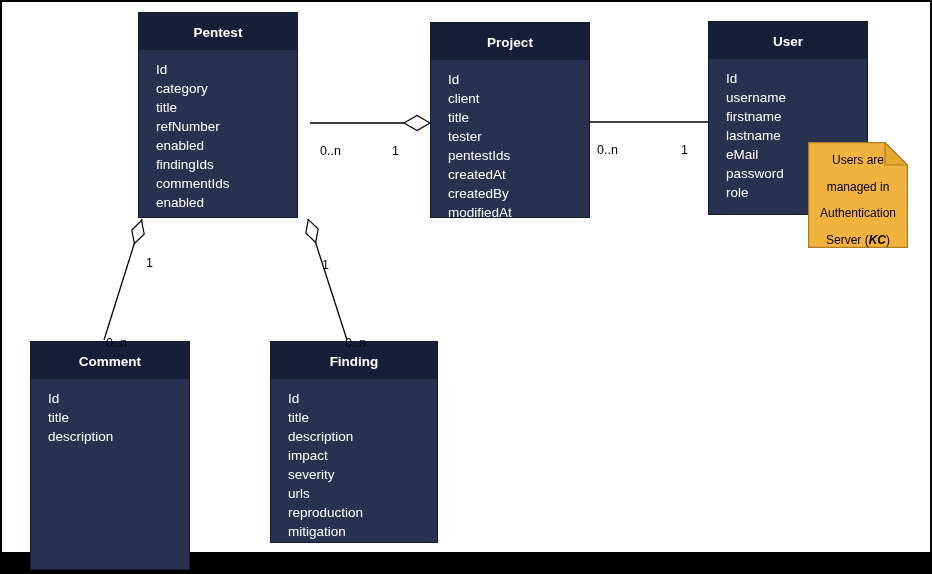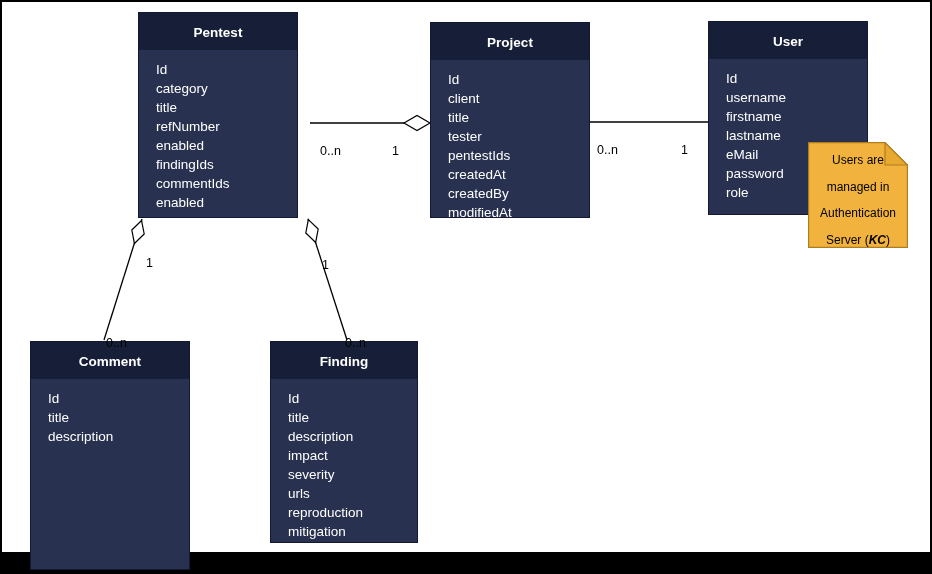--- a/index.html
+++ b/index.html
@@ -164,21 +164,21 @@
 
     <div class="entity" style="left:28px;top:339px;width:160px;height:229px">
       <div class="entity-header">Comment</div>
       <div class="entity-fields">
           <div class="field">Id</div>
           <div class="field">title</div>
           <div class="field">description</div>
         </div>
     </div>
 
-    <div class="entity" style="left:268px;top:339px;width:148px;height:202px">
+    <div class="entity" style="left:268px;top:339px;width:168px;height:202px">
       <div class="entity-header">Finding</div>
       <div class="entity-fields">
           <div class="field">Id</div>
           <div class="field">title</div>
           <div class="field">description</div>
           <div class="field">impact</div>
           <div class="field">severity</div>
           <div class="field">urls</div>
           <div class="field">reproduction</div>
           <div class="field">mitigation</div>

